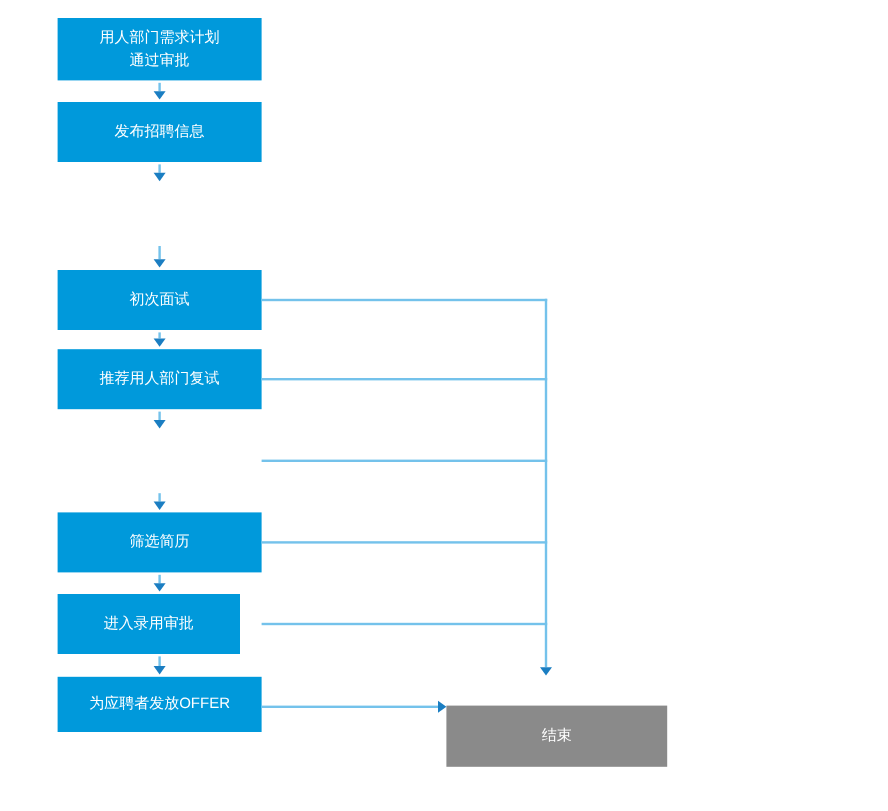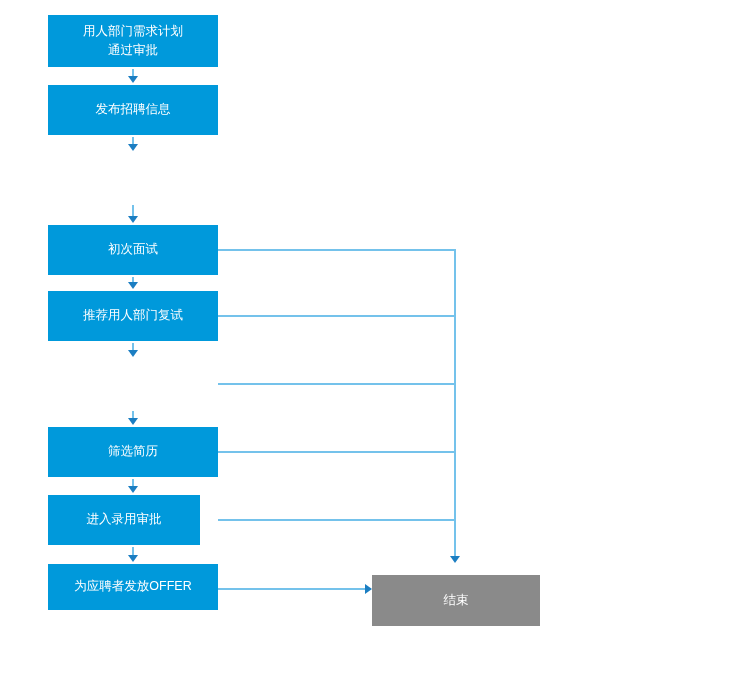--- a/index.html
+++ b/index.html
@@ -59,21 +59,21 @@
   <div class="node process" style="left:48px;top:427px;width:170px;height:50px">
     <span>筛选简历</span>
   </div>
   <div class="node process" style="left:48px;top:495px;width:152px;height:50px">
     <span>进入录用审批</span>
   </div>
   <div class="node process" style="left:48px;top:564px;width:170px;height:46px">
     <span>为应聘者发放OFFER</span>
   </div>
 
-  <div class="node end" style="left:372px;top:575px;width:168px;height:51px">
+  <div class="node end" style="left:372px;top:588px;width:184px;height:51px">
     <span>结束</span>
   </div>
 
   <div class="varrow" style="left:128px;top:69px;height:14px">
       <div class="stem"></div>
       <div class="head-down"></div>
     </div>
   <div class="varrow" style="left:128px;top:137px;height:14px">
       <div class="stem"></div>
       <div class="head-down"></div>

